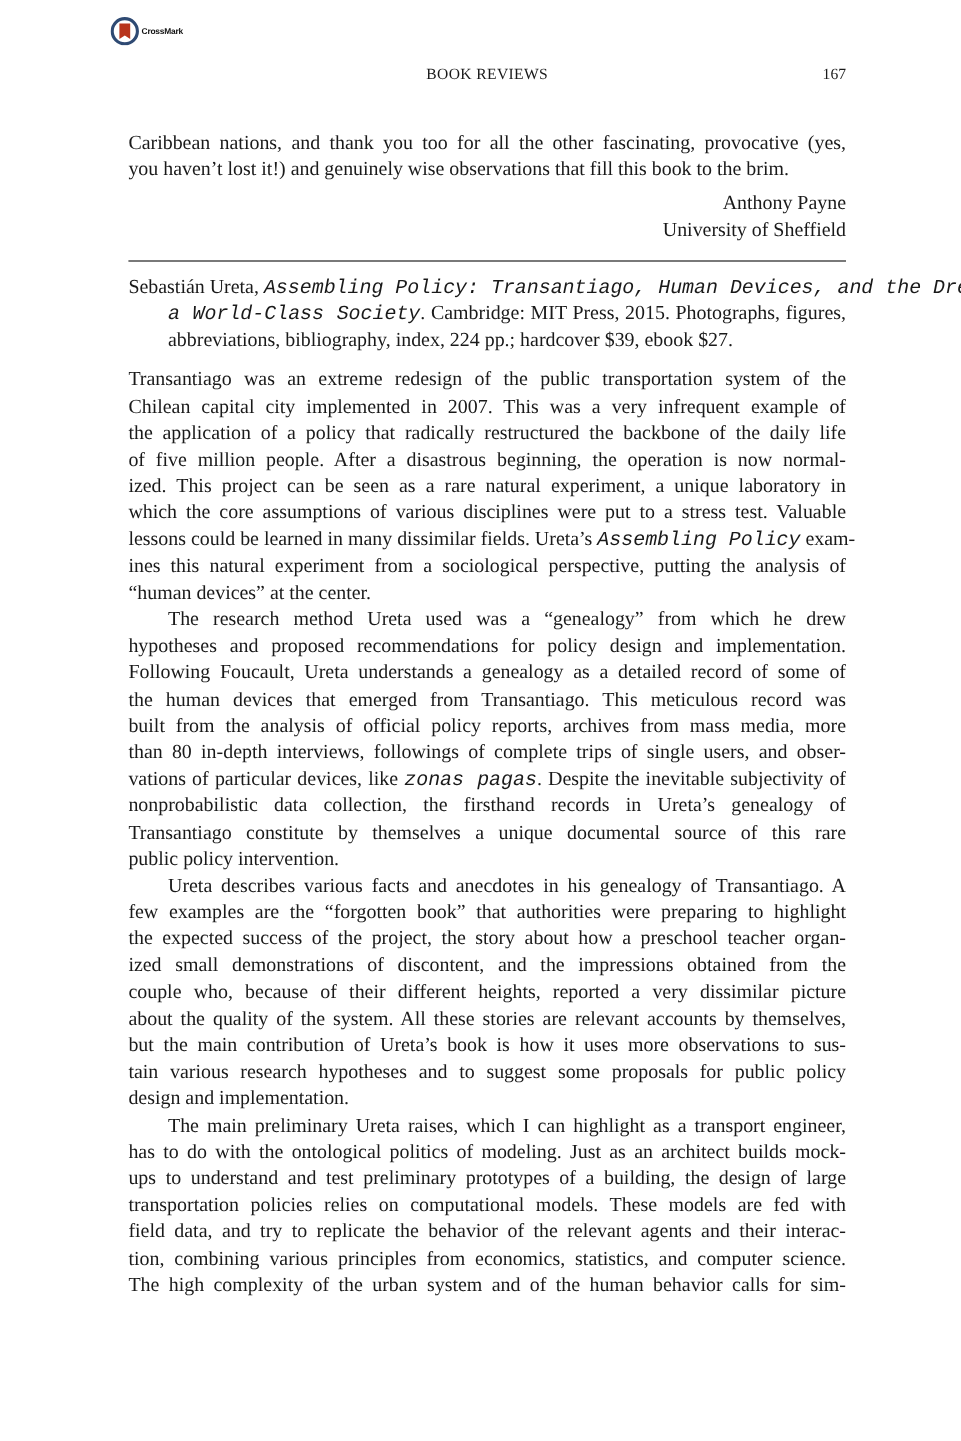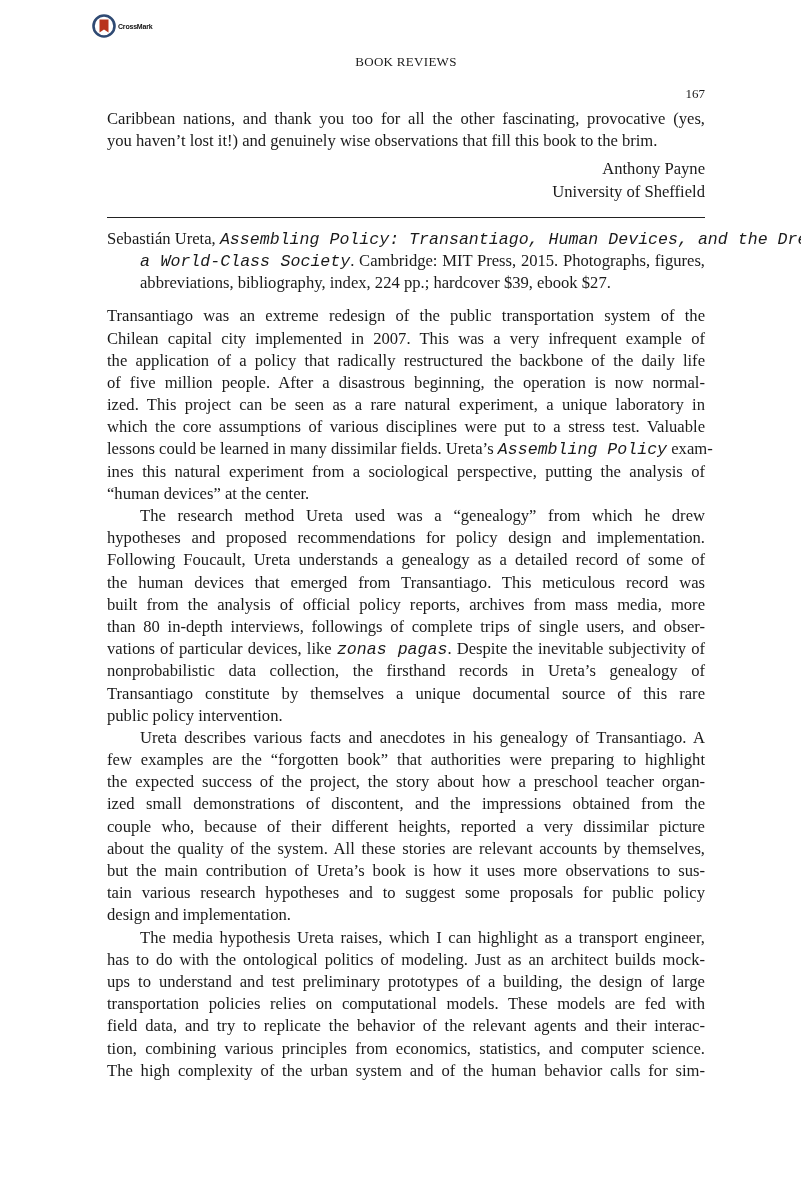--- a/index.html
+++ b/index.html
@@ -3,21 +3,21 @@
 <meta charset="utf-8">
 <style>
   html, body { margin: 0; padding: 0; background: #ffffff; }
   body { width: 801px; height: 1201px; position: relative; overflow: hidden;
          font-family: "Liberation Serif", "DejaVu Serif", serif; color: #1a1a1a; }
   .crossmark { position: absolute; left: 92px; top: 14px; display: flex; align-items: center; gap: 2px; }
   .crossmark svg { width: 24px; height: 24px; display: block; }
   .crossmark .cm-label { font-family: Liberation Sans, sans-serif; font-size: 7px; font-weight: bold; color: #111; letter-spacing: -0.2px; }
   .running-head { position: absolute; top: 54px; left: 107px; width: 598px; height: 20px; font-size: 13px; }
   .running-head .title { position: absolute; left: 0; right: 0; text-align: center; letter-spacing: 0.3px; }
-  .running-head .pageno { position: absolute; right: 0; top: 0; margin-top: 32px; }
+  .running-head .pageno { position: absolute; right: 0; top: 0; }
   .content { position: absolute; left: 107px; top: 108px; width: 598px; font-size: 16.6px; line-height: 22.2px; }
   .line { display: block; text-align: justify; text-align-last: justify; white-space: nowrap; height: 22.2px; }
   .line.last { text-align-last: left; }
   .line.indent { padding-left: 33px; }
   .line.hang { padding-left: 33px; }
   .sig { text-align: right; display: block; height: 22.2px; }
   .rule { border: none; border-top: 1.3px solid #222; margin: 14px 0 10px 0; height: 0; }
   .citation { margin-bottom: 11px; }
   .para { margin: 0; }
   .sig-block { margin-top: 6px; }
@@ -92,21 +92,21 @@
     <span class="line">the expected success of the project, the story about how a preschool teacher organ-</span>
     <span class="line">ized small demonstrations of discontent, and the impressions obtained from the</span>
     <span class="line">couple who, because of their different heights, reported a very dissimilar picture</span>
     <span class="line">about the quality of the system. All these stories are relevant accounts by themselves,</span>
     <span class="line">but the main contribution of Ureta’s book is how it uses more observations to sus-</span>
     <span class="line">tain various research hypotheses and to suggest some proposals for public policy</span>
     <span class="line last">design and implementation.</span>
   </div>
 
   <div class="para">
-    <span class="line indent">The media hypothesis Ureta raises, which I can highlight as a transport engineer,</span>
+    <span class="line indent">The main preliminary Ureta raises, which I can highlight as a transport engineer,</span>
     <span class="line">has to do with the ontological politics of modeling. Just as an architect builds mock-</span>
     <span class="line">ups to understand and test preliminary prototypes of a building, the design of large</span>
     <span class="line">transportation policies relies on computational models. These models are fed with</span>
     <span class="line">field data, and try to replicate the behavior of the relevant agents and their interac-</span>
     <span class="line">tion, combining various principles from economics, statistics, and computer science.</span>
     <span class="line">The high complexity of the urban system and of the human behavior calls for sim-</span>
   </div>
 
 </div>
 

